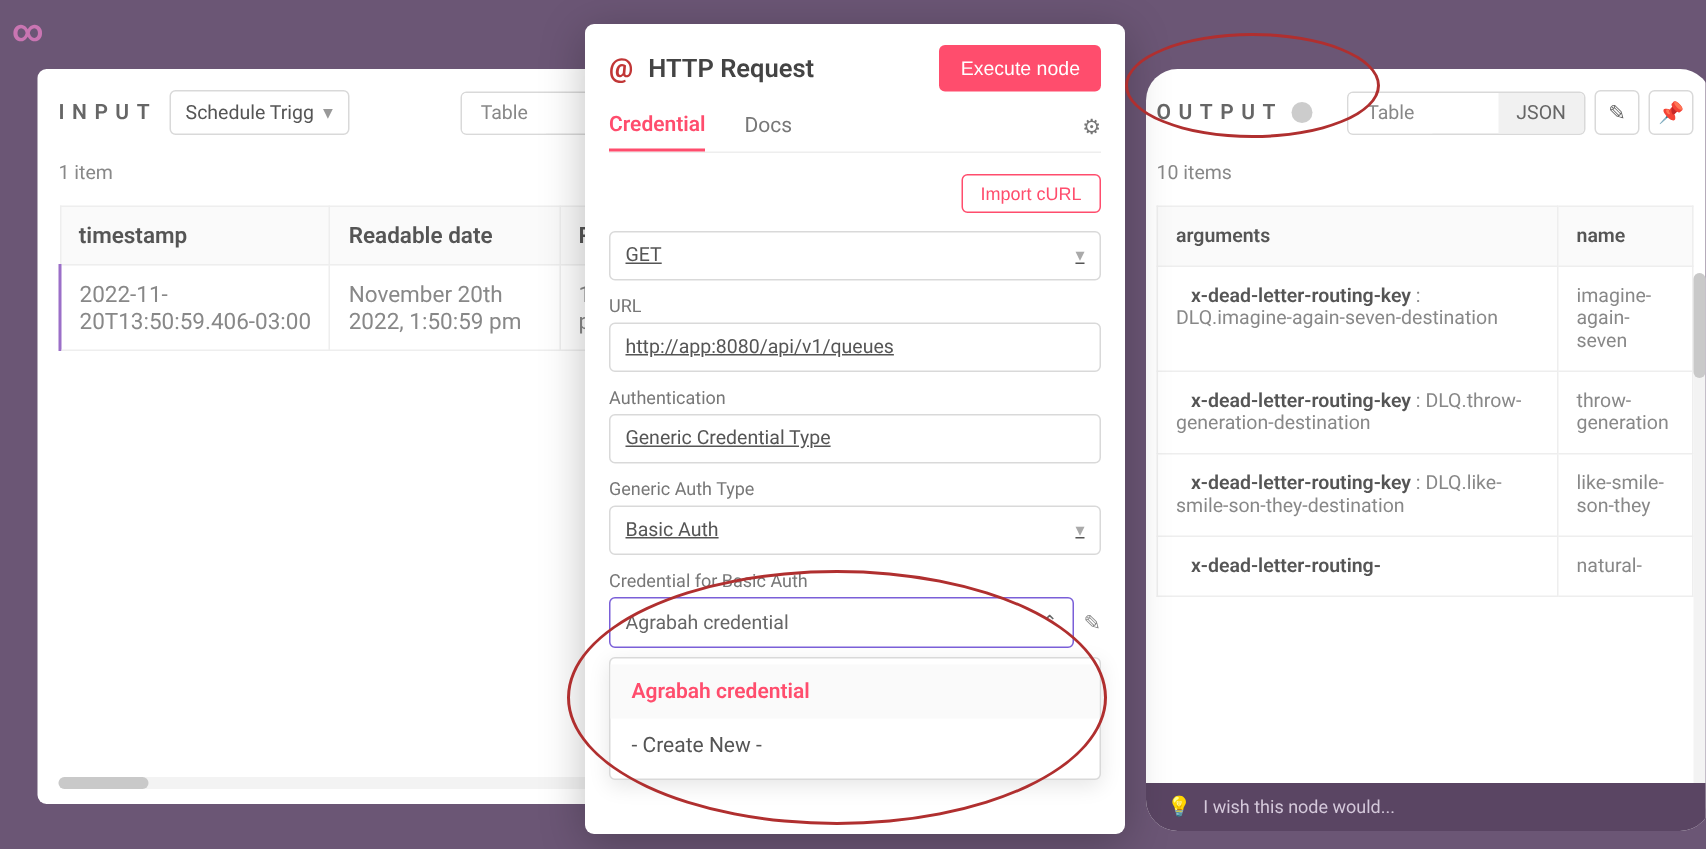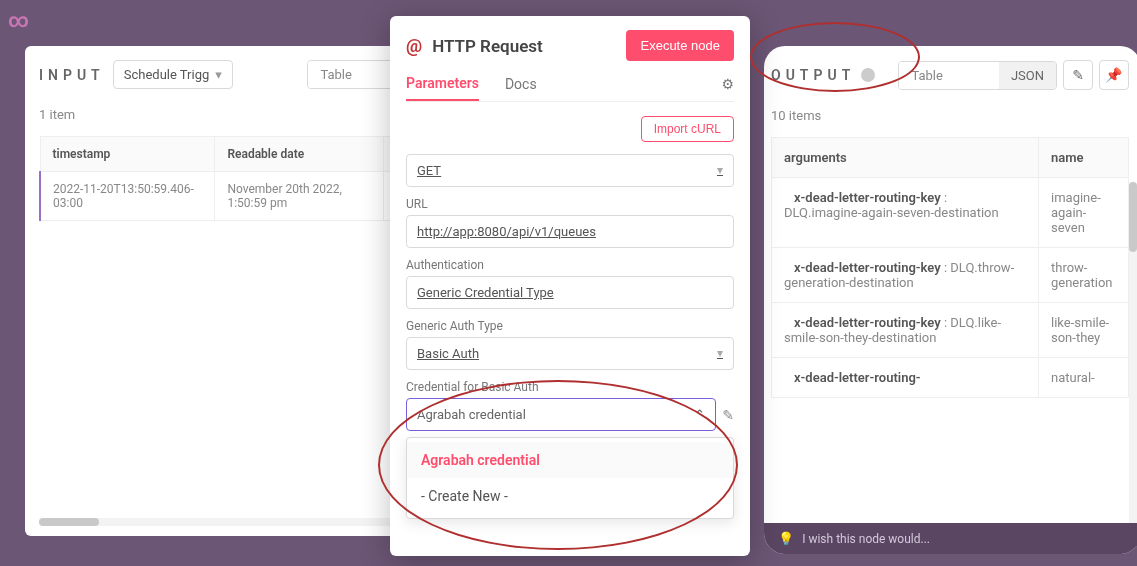--- a/index.html
+++ b/index.html
@@ -65,21 +65,21 @@
   .tab-pair .inactive { background: #fff; color: #888; }
   .items-count {
     margin-top: 18px;
     color: #888;
     font-size: 13px;
   }
   table.data {
     width: 100%;
     border-collapse: collapse;
     margin-top: 14px;
-    font-size: 12px;
+    font-size: 15px;
   }
   table.data th, table.data td {
     border: 1px solid #eee;
     padding: 10px 12px;
     text-align: left;
     vertical-align: top;
   }
   table.data th {
     background: #fafafa;
     font-weight: 600;
@@ -376,21 +376,21 @@
   </div>
 </div>
 
 <div class="panel center-modal">
   <div class="modal-head">
     <span class="at-icon">@</span>
     <span class="modal-title">HTTP Request</span>
     <button class="exec-btn">Execute node</button>
   </div>
   <div class="modal-tabs">
-    <span class="active">Parameters</span>
+    <span class="active">Credential</span>
     <span>Docs</span>
     <span class="gear">⚙</span>
   </div>
   <button class="import-curl">Import cURL</button>
   <div class="form-block">
     <div class="form-input">
       <span>GET</span>
       <span class="chev">▾</span>
     </div>
 

